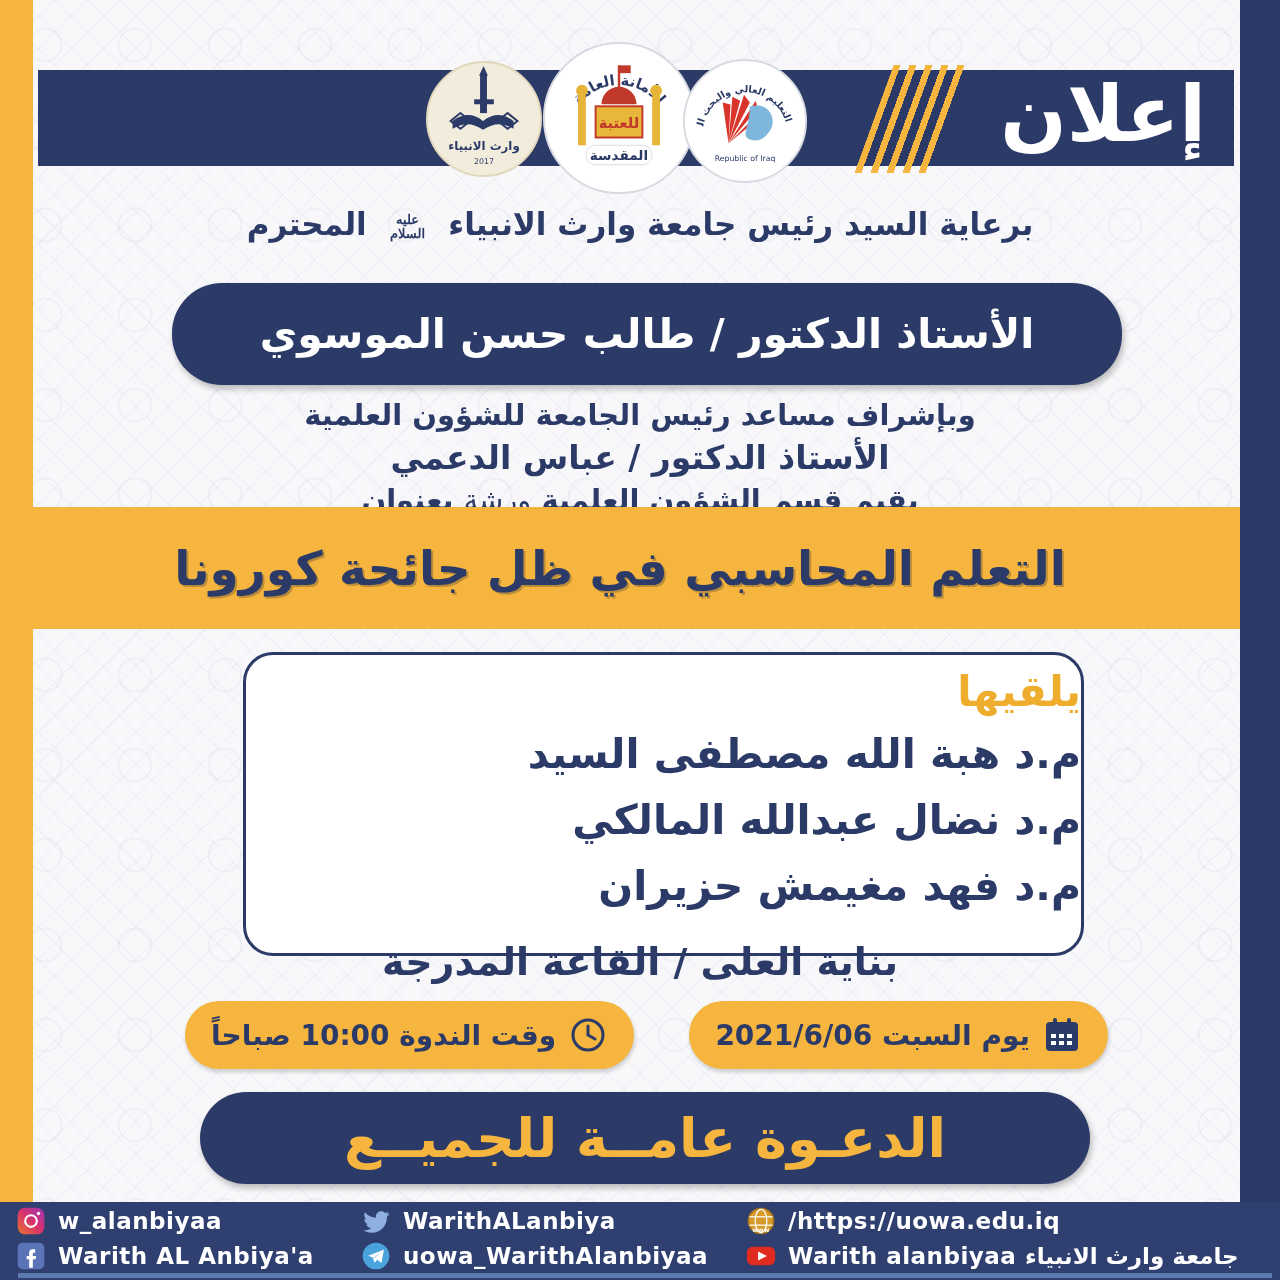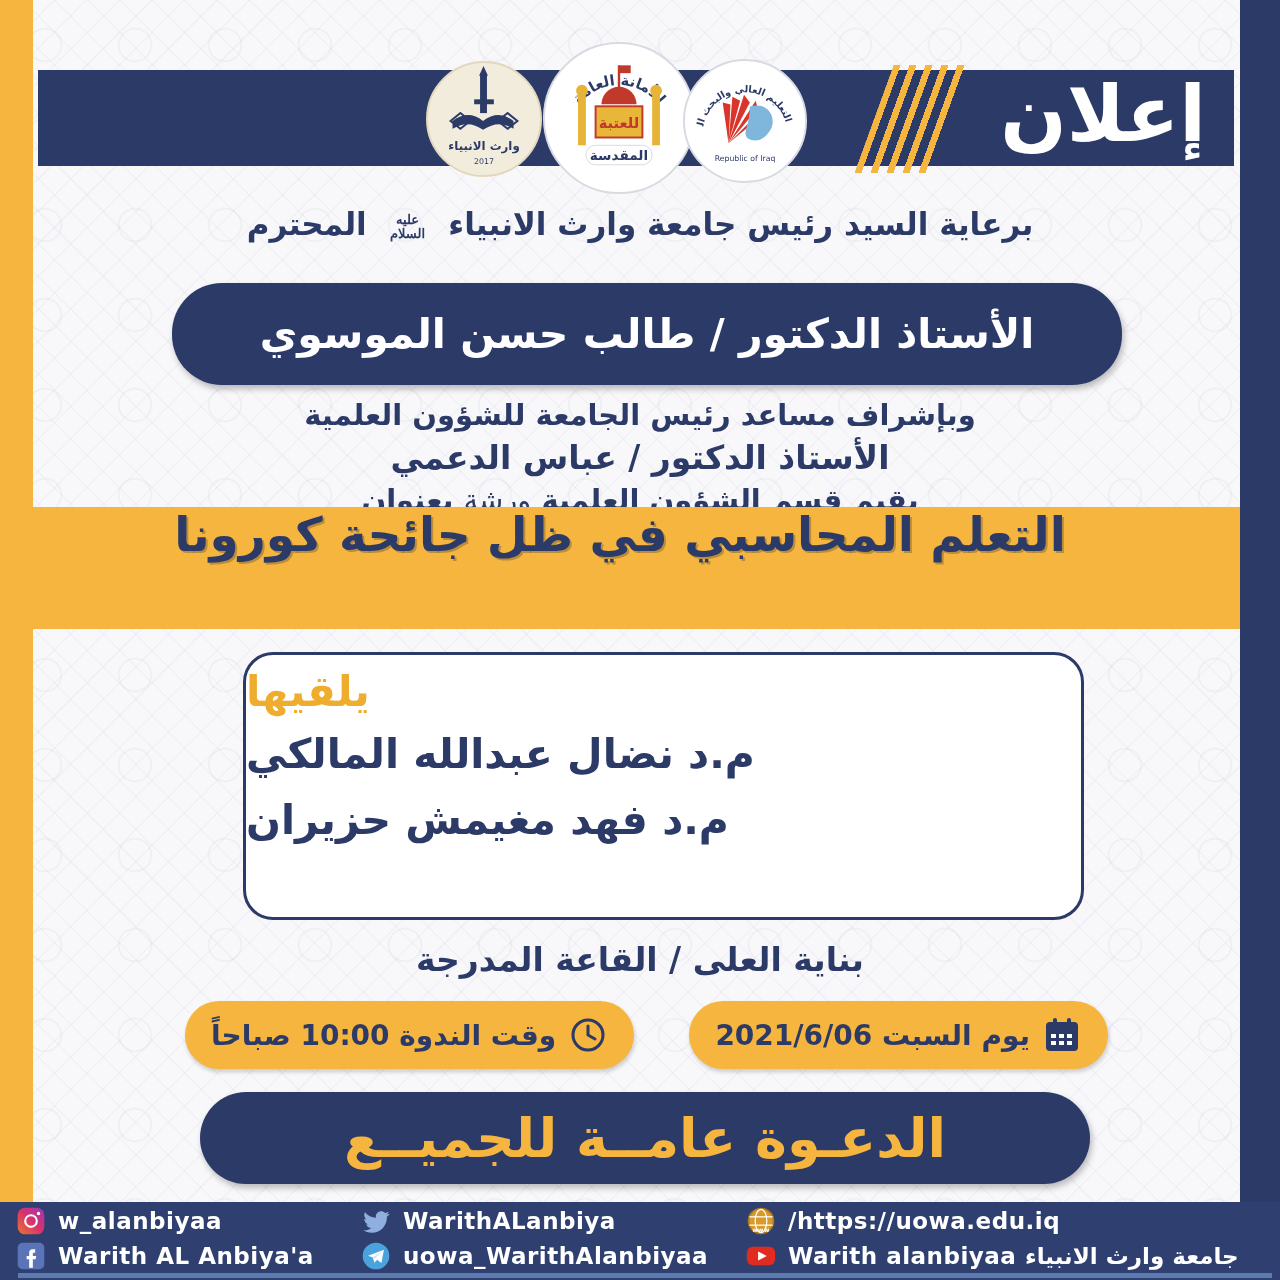--- a/index.html
+++ b/index.html
@@ -41,29 +41,29 @@
   .president-pill{position:absolute;top:283px;left:172px;right:158px;height:102px;background:var(--navy);border-radius:50px;
     display:flex;align-items:center;justify-content:center;color:#fff;font-size:41px;font-weight:bold;z-index:2;box-shadow:2px 4px 6px rgba(0,0,0,.25);}
 
   .supervision{position:absolute;top:398px;left:60px;right:60px;text-align:center;color:var(--navy);font-weight:bold;z-index:2;}
   .supervision .l1{font-size:29px;margin-bottom:6px;}
   .supervision .l2{font-size:33px;margin-bottom:6px;}
   .supervision .l3{font-size:29px;}
   .plain-word{font-weight:400;font-family:"DejaVu Sans",sans-serif;}
 
   .title-band{position:absolute;top:507px;left:0;right:40px;height:122px;background:var(--yellow);
-    display:flex;justify-content:center;color:var(--navy);font-size:47px;font-weight:bold;z-index:2;
+    display:flex;align-items:center;justify-content:center;color:var(--navy);font-size:47px;font-weight:bold;z-index:2;
     text-shadow:2px 2px 0 rgba(50,50,50,.3);}
 
-  .speakers-box{position:absolute;top:652px;left:243px;right:196px;height:268px;background:#fff;border:3px solid var(--navy);
-    border-radius:30px;text-align:left;z-index:2;padding-top:12px;}
+  .speakers-box{position:absolute;top:652px;left:243px;right:196px;height:304px;background:#fff;border:3px solid var(--navy);
+    border-radius:30px;text-align:right;z-index:2;padding-top:12px;}
   .delivered{color:var(--gold);font-size:42px;font-weight:bold;line-height:1.2;margin-bottom:4px;}
   .speaker{color:var(--navy);font-size:41px;font-weight:bold;line-height:66px;white-space:nowrap;}
 
-  .venue{position:absolute;top:940px;left:60px;right:60px;text-align:center;color:var(--navy);font-size:33px;font-weight:bold;z-index:2;}
+  .venue{position:absolute;top:940px;left:60px;right:60px;text-align:center;color:var(--navy);font-size:38px;font-weight:bold;z-index:2;}
 
   .pill-row{position:absolute;top:1000px;left:185px;right:172px;height:70px;display:flex;justify-content:space-between;align-items:center;z-index:2;}
   .info-pill{height:68px;background:var(--yellow);border-radius:40px;display:flex;align-items:center;justify-content:center;
     gap:12px;color:var(--navy);font-size:28px;font-weight:bold;padding:0 26px;box-shadow:1px 3px 4px rgba(0,0,0,.18);}
   .info-pill svg{flex:0 0 auto;}
 
   .invite-pill{position:absolute;top:1092px;left:200px;right:190px;height:92px;background:var(--navy);border-radius:46px;
     display:flex;align-items:center;justify-content:center;color:var(--yellow);font-size:54px;font-weight:bold;z-index:2;
     box-shadow:2px 4px 6px rgba(0,0,0,.25);}
 
@@ -157,20 +157,21 @@
       <span>بعنوان</span>
     </div>
   </div>
 
   <div class="title-band">
     <span>التعلم المحاسبي في ظل جائحة كورونا</span>
   </div>
 
   <div class="speakers-box">
     <div class="delivered">يلقيها</div>
+    <div class="speaker">م.د هبة الله مصطفى السيد</div>
     <div class="speaker">م.د نضال عبدالله المالكي</div>
     <div class="speaker">م.د فهد مغيمش حزيران</div>
   </div>
 
   <div class="venue">بناية العلى / القاعة المدرجة</div>
 
   <div class="pill-row">
     <div class="info-pill">
       <svg width="40" height="40" viewBox="0 0 40 40">
         <rect x="11" y="3" width="4" height="9" rx="2" fill="#2B3A67"></rect>

